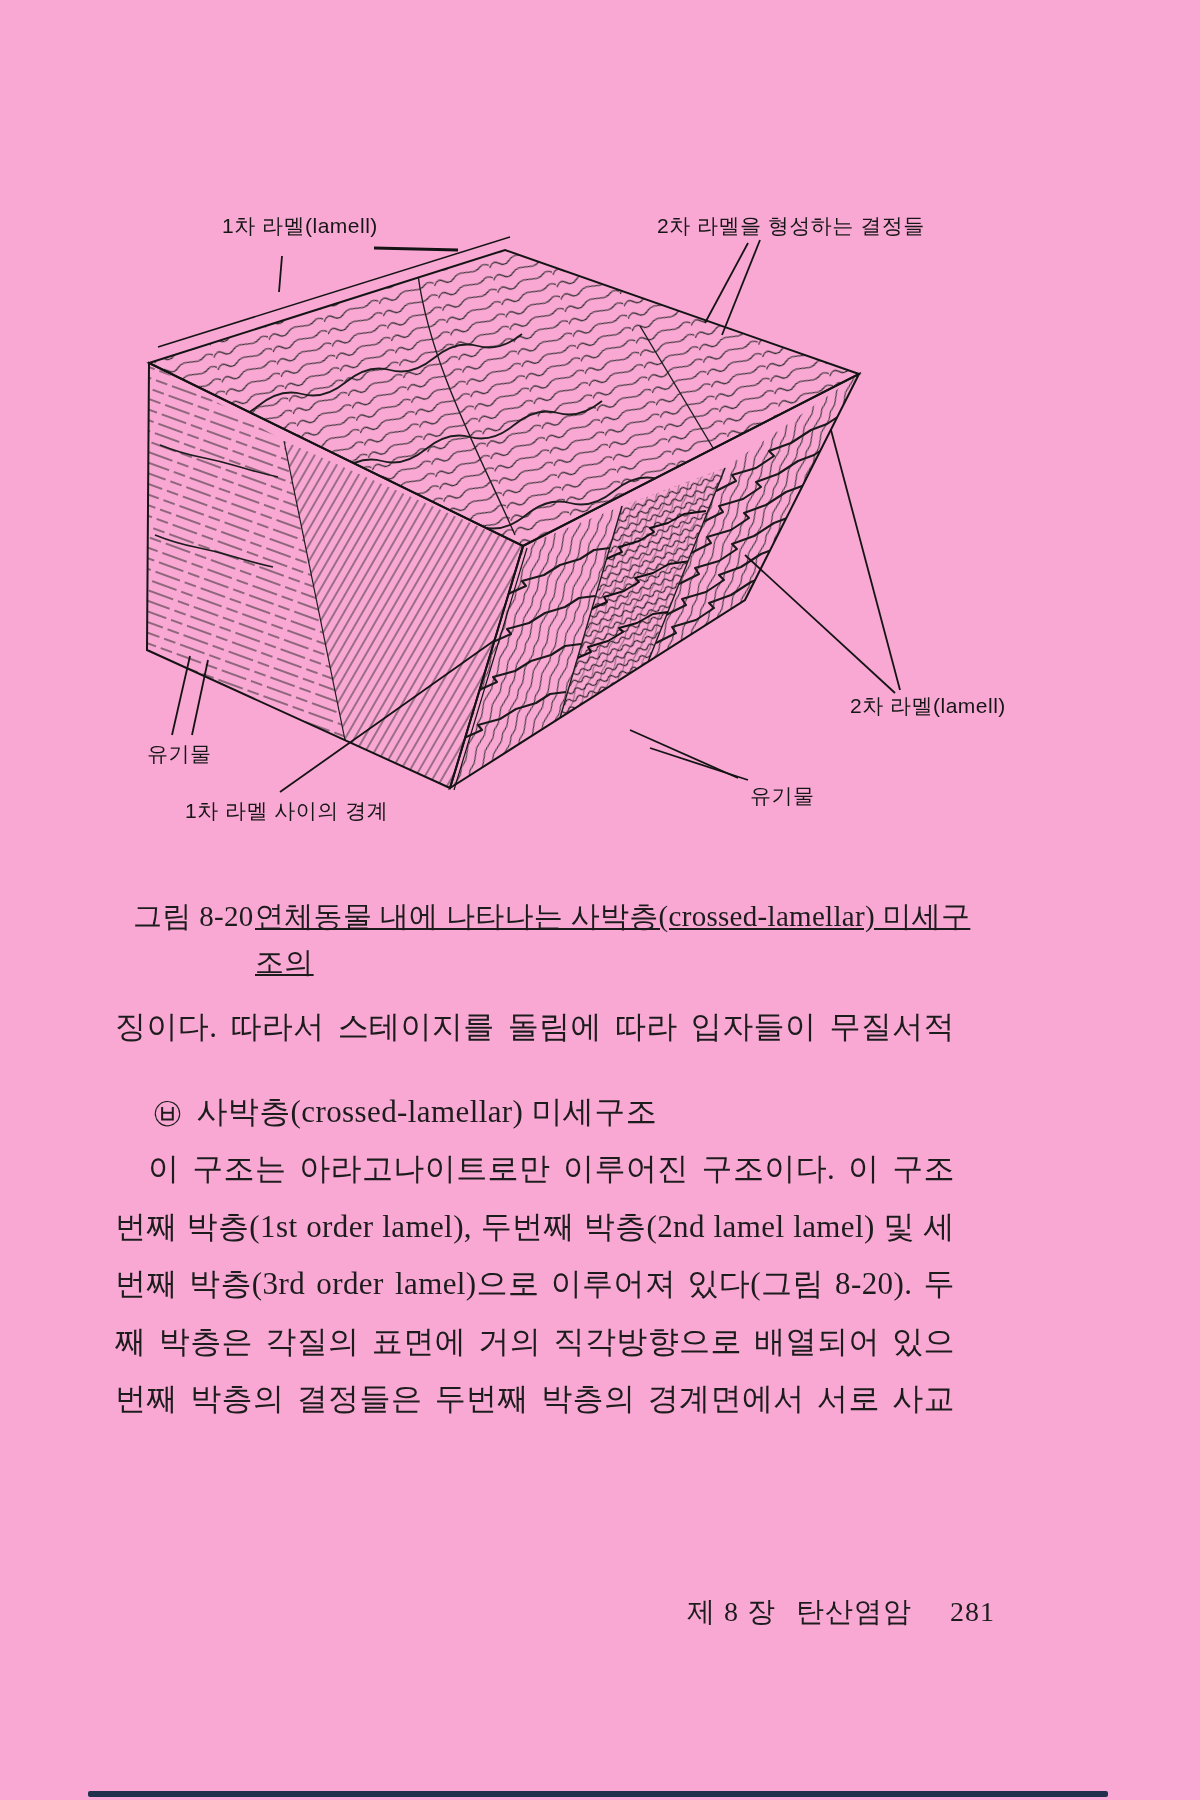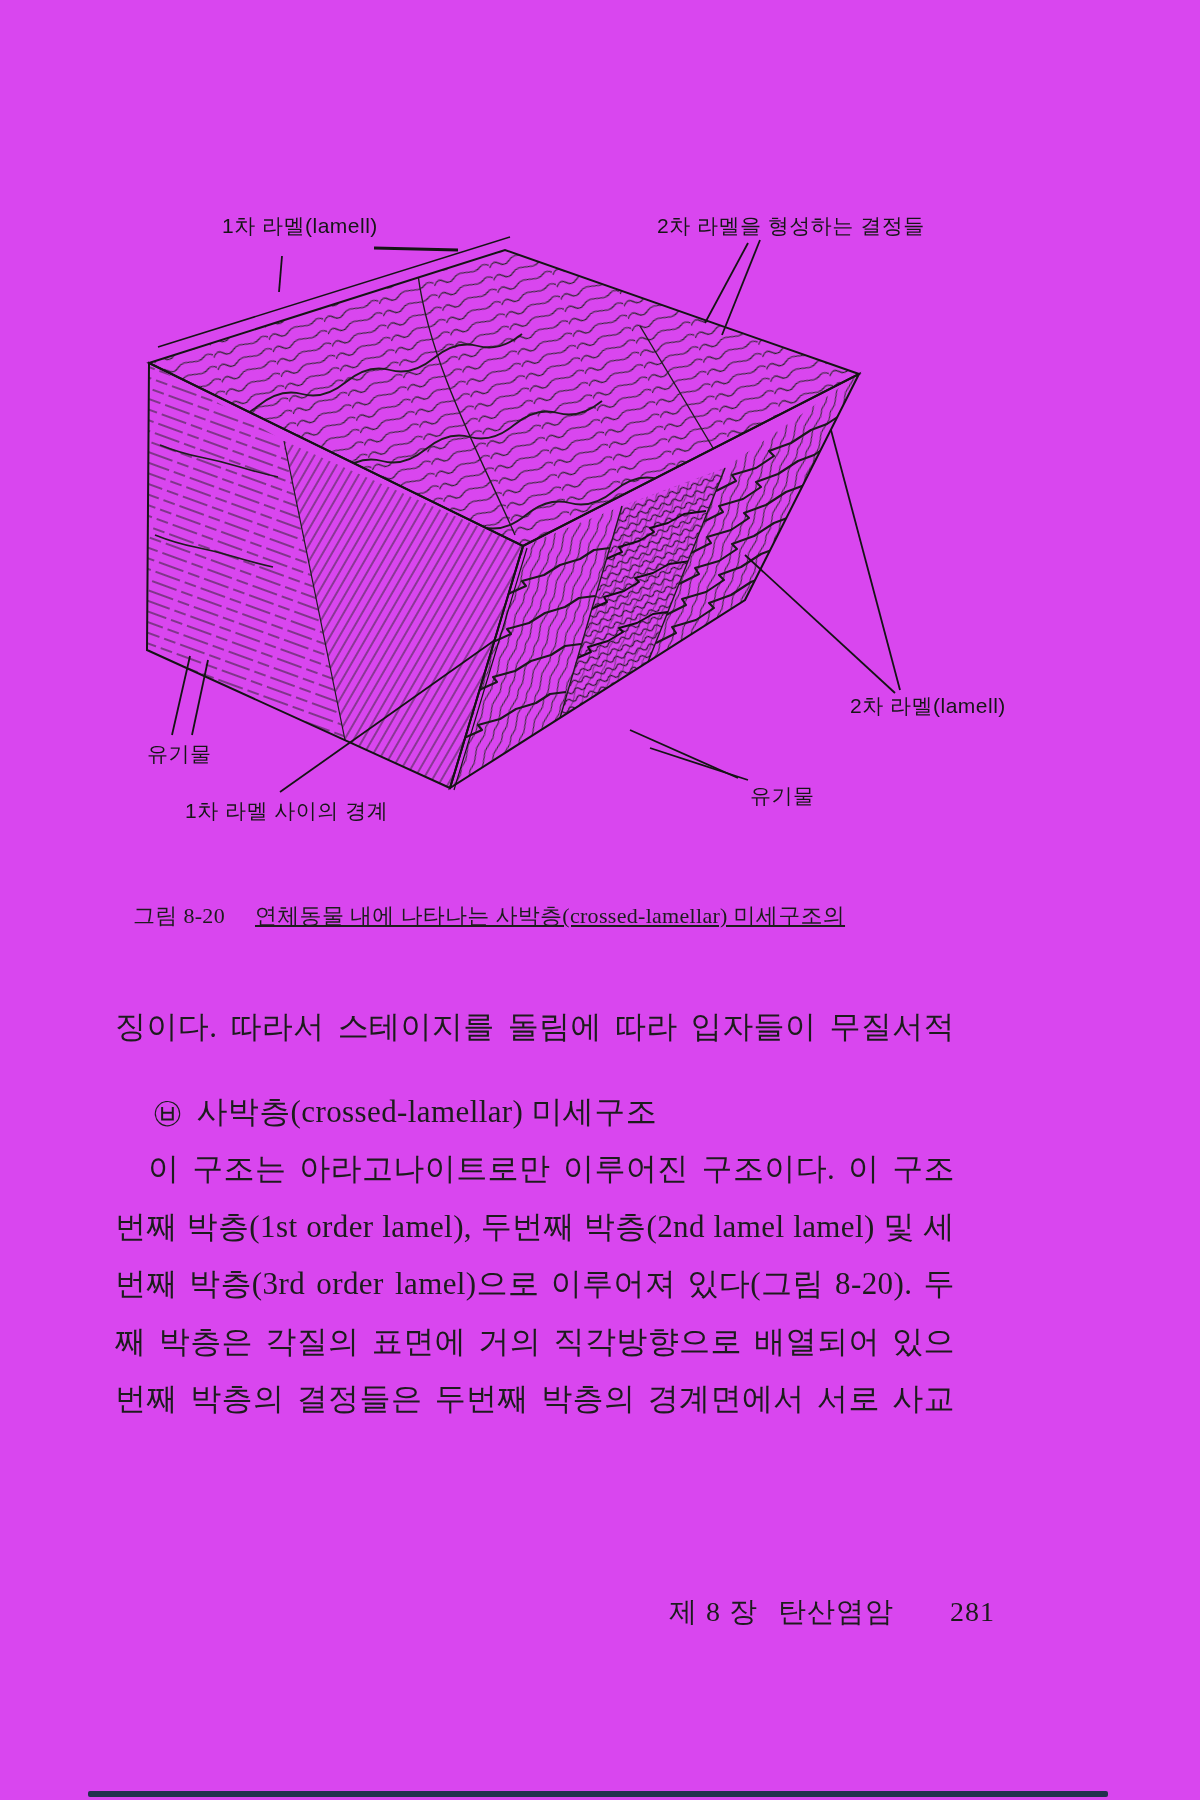--- a/index.html
+++ b/index.html
@@ -1,31 +1,31 @@
 <!DOCTYPE html>
 <html><head>
 <meta charset="utf-8">
 <style>
   html,body{margin:0;padding:0;background:#e8e8e4;}
   .page{
     position:relative;width:1200px;height:1800px;margin:0 auto;
-    background:#d946ef;color:#1c1c1c;overflow:hidden;
+    background:#f9a8d4;color:#1c1c1c;overflow:hidden;
     font-family:"Liberation Serif","DejaVu Serif",serif;
   }
   
   .fig{position:absolute;left:100px;top:195px;width:920px;height:650px;}
   .fig svg{width:100%;height:100%;}
   .fig text{
     font-family:"Liberation Sans","DejaVu Sans",sans-serif;
     font-size:21px;fill:#161616;letter-spacing:0.5px;
   }
   
   .caption{
     position:absolute;left:133px;top:893px;width:850px;
-    font-size:22px;line-height:46px;letter-spacing:0.3px;
+    font-size:29px;line-height:46px;letter-spacing:0.3px;
     display:grid;grid-template-columns:120px 1fr;column-gap:2px;
   }
   .cap-label{grid-column:1;grid-row:1;white-space:nowrap;}
   .cap-l1{grid-column:2;grid-row:1;text-decoration:underline;}
   .cap-l2{grid-column:2;grid-row:2;}
   
   .body-text{
     position:absolute;left:115px;top:998px;width:840px;
     font-size:31px;line-height:57.5px;letter-spacing:0.4px;
   }
@@ -33,21 +33,21 @@
   .j{text-align:justify;text-align-last:justify;}
   .indent{text-indent:33px;}
   .heading{margin-top:27px;padding-left:38px;display:flex;align-items:baseline;}
   .heading .bullet{margin-right:14px;font-size:29px;}
   
   .footer{
     position:absolute;top:1593px;right:205px;
     font-size:28px;letter-spacing:1px;white-space:nowrap;
   }
   .footer .chap{margin-right:12px;}
-  .footer .sect{margin-right:48px;}
+  .footer .sect{margin-right:30px;}
   
   .artifact{
     position:absolute;left:88px;right:92px;bottom:3px;height:6px;
     background:#22304e;border-radius:2px;
   }
 </style>
 </head>
 <body>
 
 <div class="page">

